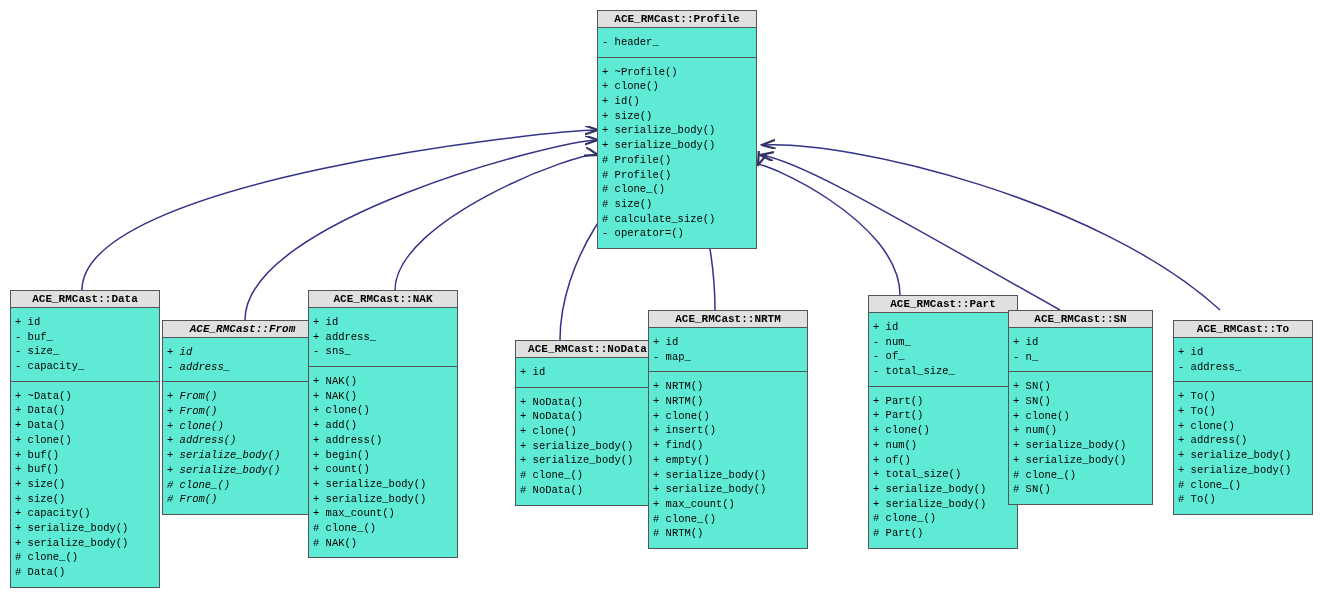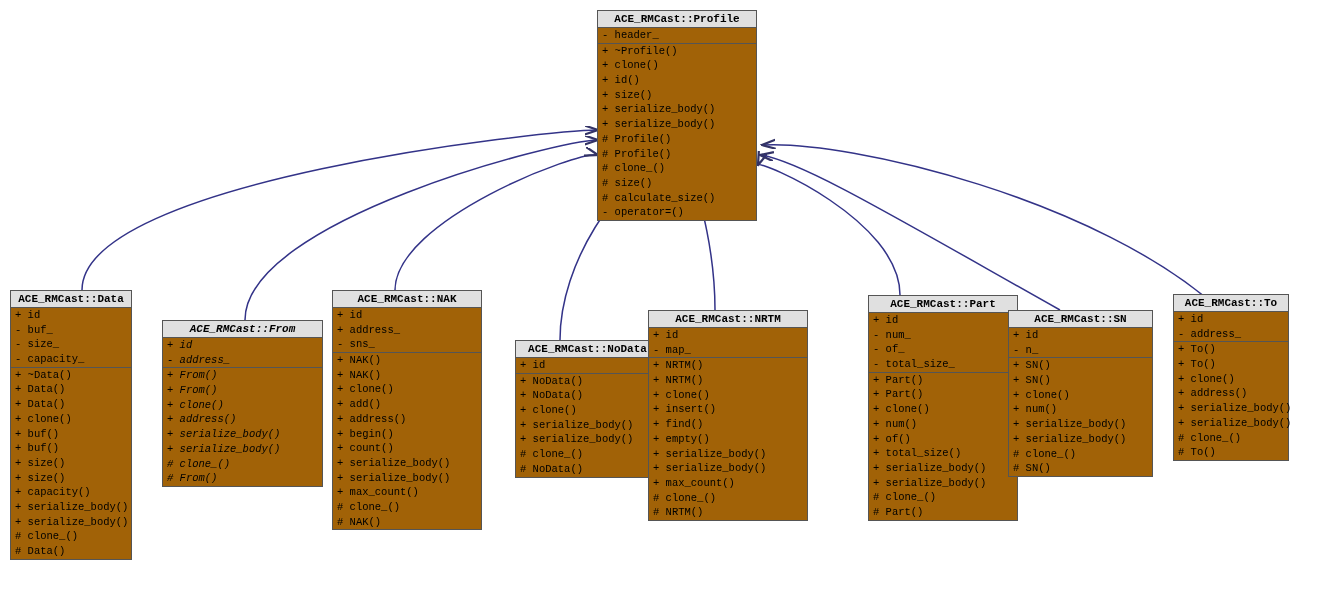--- a/index.html
+++ b/index.html
@@ -13,34 +13,34 @@
     }
     .diagram-container {
       position: relative;
       width: 1323px;
       height: 597px;
       background: white;
     }
     .uml-class {
       position: absolute;
       border: 1px solid #555;
-      background: #a16207;
+      background: #5eead4;
       min-width: 100px;
     }
     .uml-class-title {
       background: #e0e0e0;
       border-bottom: 1px solid #555;
       padding: 2px 4px;
       font-weight: bold;
       text-align: center;
       font-size: 11px;
     }
     .uml-section {
       border-bottom: 1px solid #555;
-      padding: 0 4px;
+      padding: 7px 4px;
     }
     .uml-section:last-child {
       border-bottom: none;
     }
     .uml-line {
       white-space: nowrap;
       line-height: 1.4;
       font-size: 10.5px;
     }
     svg.arrows {
@@ -98,21 +98,21 @@
       <div class="uml-line">+ serialize_body()</div>
       <div class="uml-line"># Profile()</div>
       <div class="uml-line"># Profile()</div>
       <div class="uml-line"># clone_()</div>
       <div class="uml-line"># size()</div>
       <div class="uml-line"># calculate_size()</div>
       <div class="uml-line">- operator=()</div>
     </div>
   </div>
 
-  <div class="uml-class" style="left:10px; top:290px; width:122px;">
+  <div class="uml-class" style="left:10px; top:290px; width:150px;">
     <div class="uml-class-title">ACE_RMCast::Data</div>
     <div class="uml-section">
       <div class="uml-line">+ id</div>
       <div class="uml-line">- buf_</div>
       <div class="uml-line">- size_</div>
       <div class="uml-line">- capacity_</div>
     </div>
     <div class="uml-section">
       <div class="uml-line">+ ~Data()</div>
       <div class="uml-line">+ Data()</div>
@@ -141,21 +141,21 @@
       <div class="uml-line">+ From()</div>
       <div class="uml-line">+ clone()</div>
       <div class="uml-line">+ address()</div>
       <div class="uml-line">+ serialize_body()</div>
       <div class="uml-line">+ serialize_body()</div>
       <div class="uml-line"># clone_()</div>
       <div class="uml-line"># From()</div>
     </div>
   </div>
 
-  <div class="uml-class" style="left:332px; top:290px; width:150px;font-family:Liberation Mono, monospace;">
+  <div class="uml-class" style="left:308px; top:290px; width:150px;font-family:Liberation Mono, monospace;">
     <div class="uml-class-title">ACE_RMCast::NAK</div>
     <div class="uml-section">
       <div class="uml-line">+ id</div>
       <div class="uml-line">+ address_</div>
       <div class="uml-line">- sns_</div>
     </div>
     <div class="uml-section">
       <div class="uml-line">+ NAK()</div>
       <div class="uml-line">+ NAK()</div>
       <div class="uml-line">+ clone()</div>
@@ -241,21 +241,21 @@
       <div class="uml-line">+ SN()</div>
       <div class="uml-line">+ clone()</div>
       <div class="uml-line">+ num()</div>
       <div class="uml-line">+ serialize_body()</div>
       <div class="uml-line">+ serialize_body()</div>
       <div class="uml-line"># clone_()</div>
       <div class="uml-line"># SN()</div>
     </div>
   </div>
 
-  <div class="uml-class" style="left:1173px; top:294px; width:116px;">
+  <div class="uml-class" style="left:1173px; top:320px; width:140px;">
     <div class="uml-class-title">ACE_RMCast::To</div>
     <div class="uml-section">
       <div class="uml-line">+ id</div>
       <div class="uml-line">- address_</div>
     </div>
     <div class="uml-section">
       <div class="uml-line">+ To()</div>
       <div class="uml-line">+ To()</div>
       <div class="uml-line">+ clone()</div>
       <div class="uml-line">+ address()</div>

